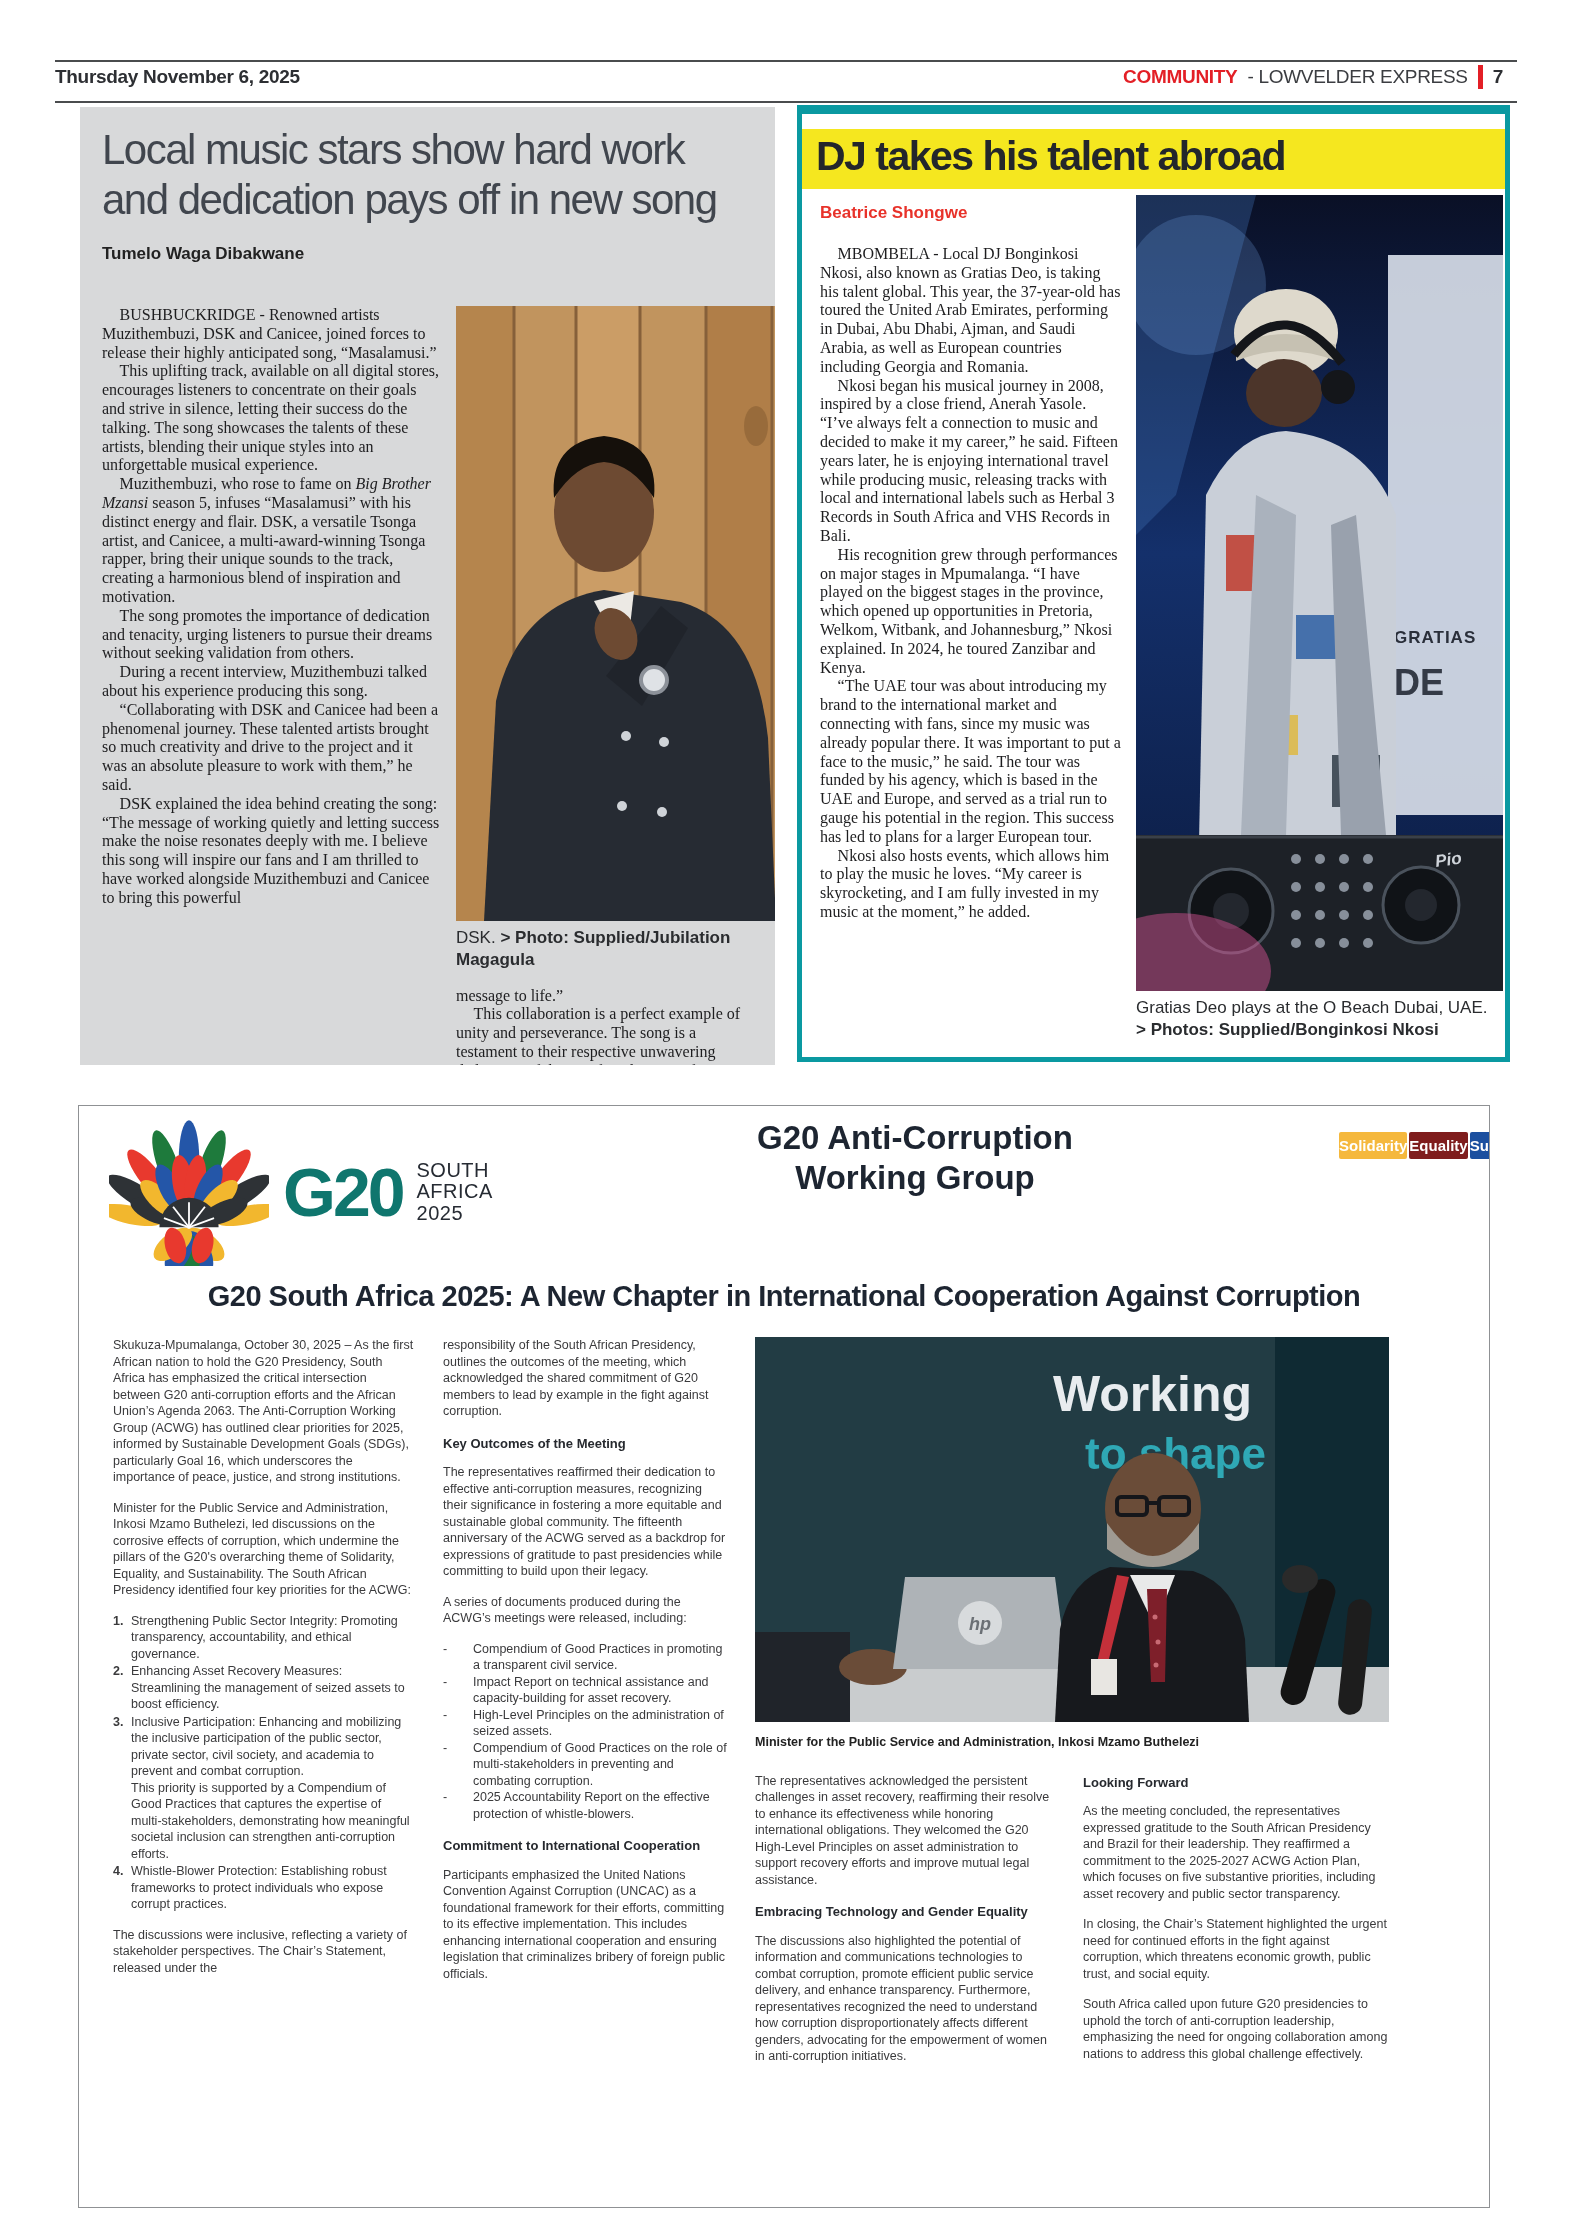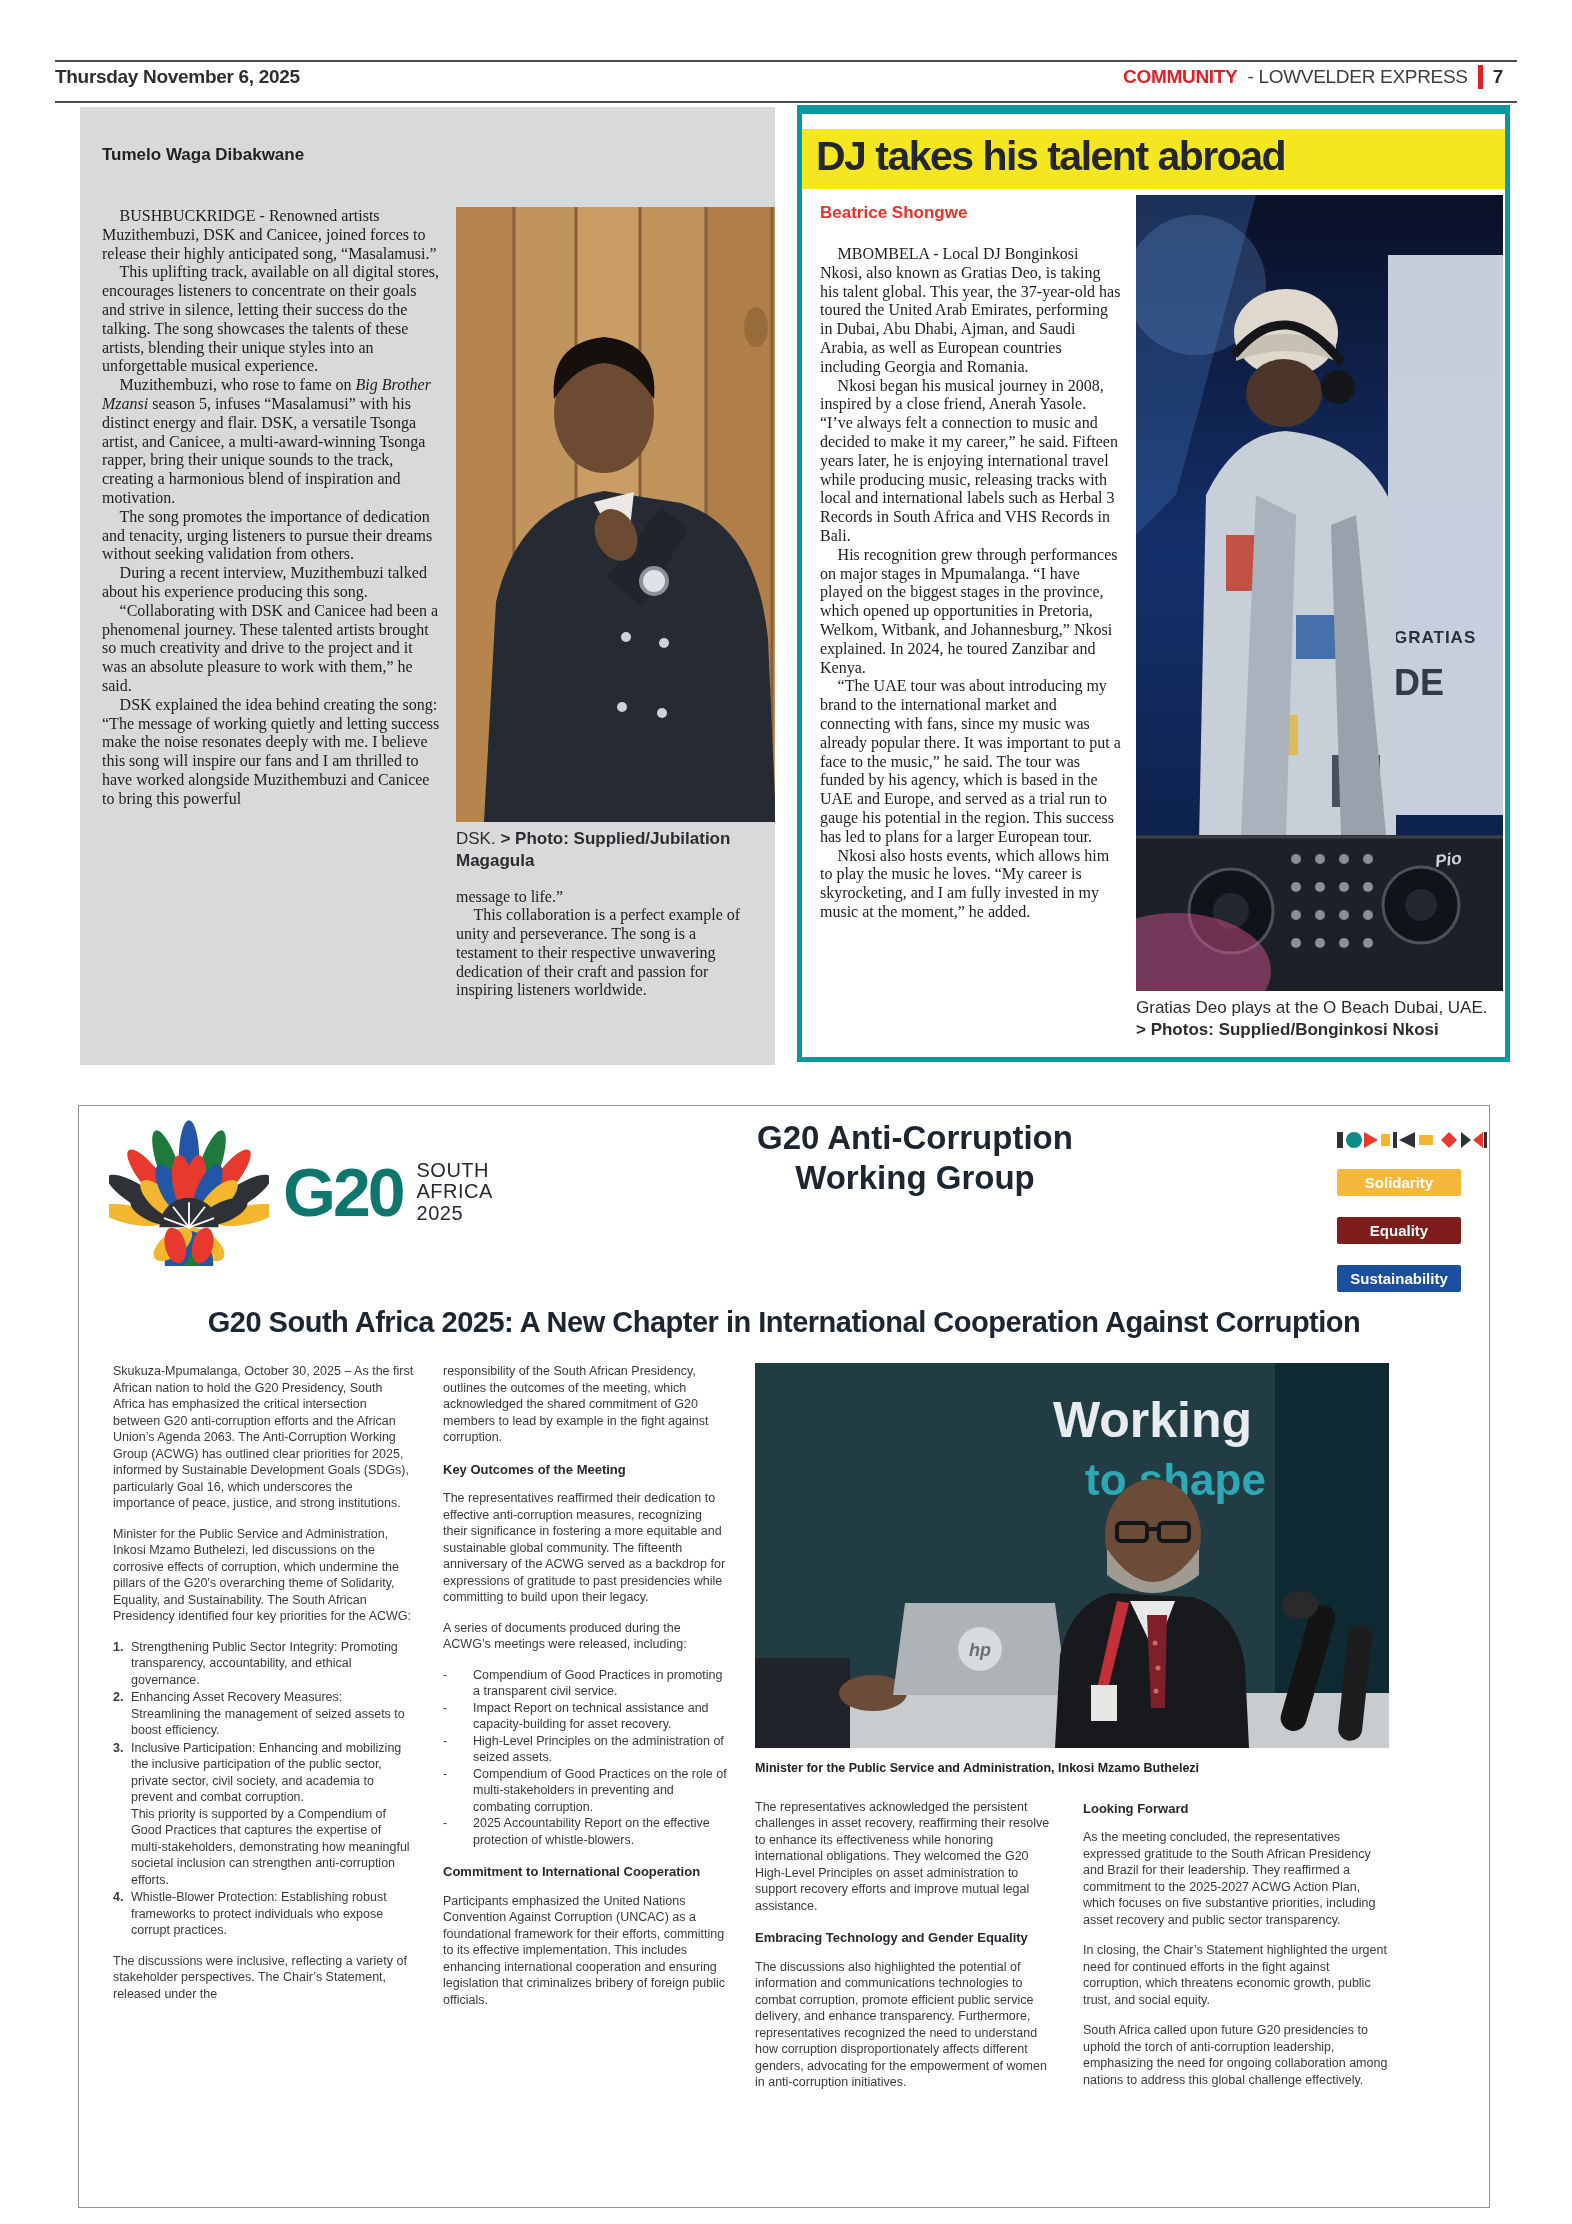--- a/index.html
+++ b/index.html
@@ -47,21 +47,21 @@
   
   .g20-box{left:78px;top:1105px;width:1412px;height:1103px;background:#fff;box-sizing:border-box;
            border:1px solid #8f9194;overflow:hidden;}
   .g20-banner{display:flex;align-items:flex-start;padding:12px 28px 0 30px;}
   .g20-logo{display:flex;align-items:center;gap:14px;}
   .g20-logo-text{font-size:68px;font-weight:bold;letter-spacing:-3px;color:#0f766e;line-height:1;}
   .g20-country{font-size:20px;font-weight:normal;color:#262b33;line-height:1.08;letter-spacing:0.5px;}
   .g20-title{flex:1;text-align:center;font-size:33px;font-weight:bold;color:#1d2531;line-height:1.22;
              }
   .g20-title-inner{max-width:360px;margin:0 auto;}
-  .g20-badges{width:124px;flex:none;margin-top:14px;display:flex;flex-direction:column;align-items:stretch;gap:21px;}
+  .g20-badges{width:124px;flex:none;margin-top:14px;display:flex;flex-direction:row;align-items:stretch;gap:2px;}
   .badge{height:27px;border-radius:2px;color:#fff;font-weight:bold;font-size:15px;display:flex;
          align-items:center;justify-content:center;}
   .g20-headline{text-align:center;font-size:29px;font-weight:bold;letter-spacing:-0.5px;color:#1d2531;
                 margin-top:14px;padding:0 20px;white-space:nowrap;}
   .g20-body{display:grid;grid-template-columns:302px 284px 300px 306px;column-gap:28px;row-gap:12px;
             margin:24px 30px 0 34px;font-size:12.5px;line-height:16.5px;color:#3a3a3c;}
   .g20-col1{grid-column:1;grid-row:1 / span 3;}
   .g20-col2{grid-column:2;grid-row:1 / span 3;}
   .g20-photo-cell{grid-column:3 / span 2;grid-row:1;}
   .g20-caption{grid-column:3 / span 2;grid-row:2;font-weight:bold;color:#222;margin-bottom:10px;}
@@ -86,20 +86,24 @@
   <div class="folio-date">Thursday November 6, 2025</div>
   <div class="folio-right">
     <span class="folio-section">COMMUNITY</span>
       <span class="folio-paper"> - LOWVELDER EXPRESS</span>
     <span class="folio-bar"></span>
     <span class="folio-page">7</span>
   </div>
 </div>
 
 <div class="abs left-article news">
+  <div class="la-headline">
+    <div class="hl-line">Local music stars show hard work</div>
+    <div class="hl-line">and dedication pays off in new song</div>
+  </div>
   <div class="byline la-byline">Tumelo Waga Dibakwane</div>
   <div class="la-row">
     <div class="la-col1">
       <p>BUSHBUCKRIDGE - Renowned artists Muzithembuzi, DSK and Canicee, joined forces to release their highly anticipated song, “Masalamusi.”</p>
       <p>This uplifting track, available on all digital stores, encourages listeners to concentrate on their goals and strive in silence, letting their success do the talking. The song showcases the talents of these artists, blending their unique styles into an unforgettable musical experience.</p>
       <p><span>Muzithembuzi, who rose to fame on </span><em>Big Brother Mzansi</em><span> season 5, infuses “Masalamusi” with his distinct energy and flair. DSK, a versatile Tsonga artist, and Canicee, a multi-award-winning Tsonga rapper, bring their unique sounds to the track, creating a harmonious blend of inspiration and motivation.</span></p>
       <p>The song promotes the importance of dedication and tenacity, urging listeners to pursue their dreams without seeking validation from others.</p>
       <p>During a recent interview, Muzithembuzi talked about his experience producing this song.</p>
       <p>“Collaborating with DSK and Canicee had been a phenomenal journey. These talented artists brought so much creativity and drive to the project and it was an absolute pleasure to work with them,” he said.</p>
       <p>DSK explained the idea behind creating the song: “The message of working quietly and letting success make the noise resonates deeply with me. I believe this song will inspire our fans and I am thrilled to have worked alongside Muzithembuzi and Canicee to bring this powerful</p>

